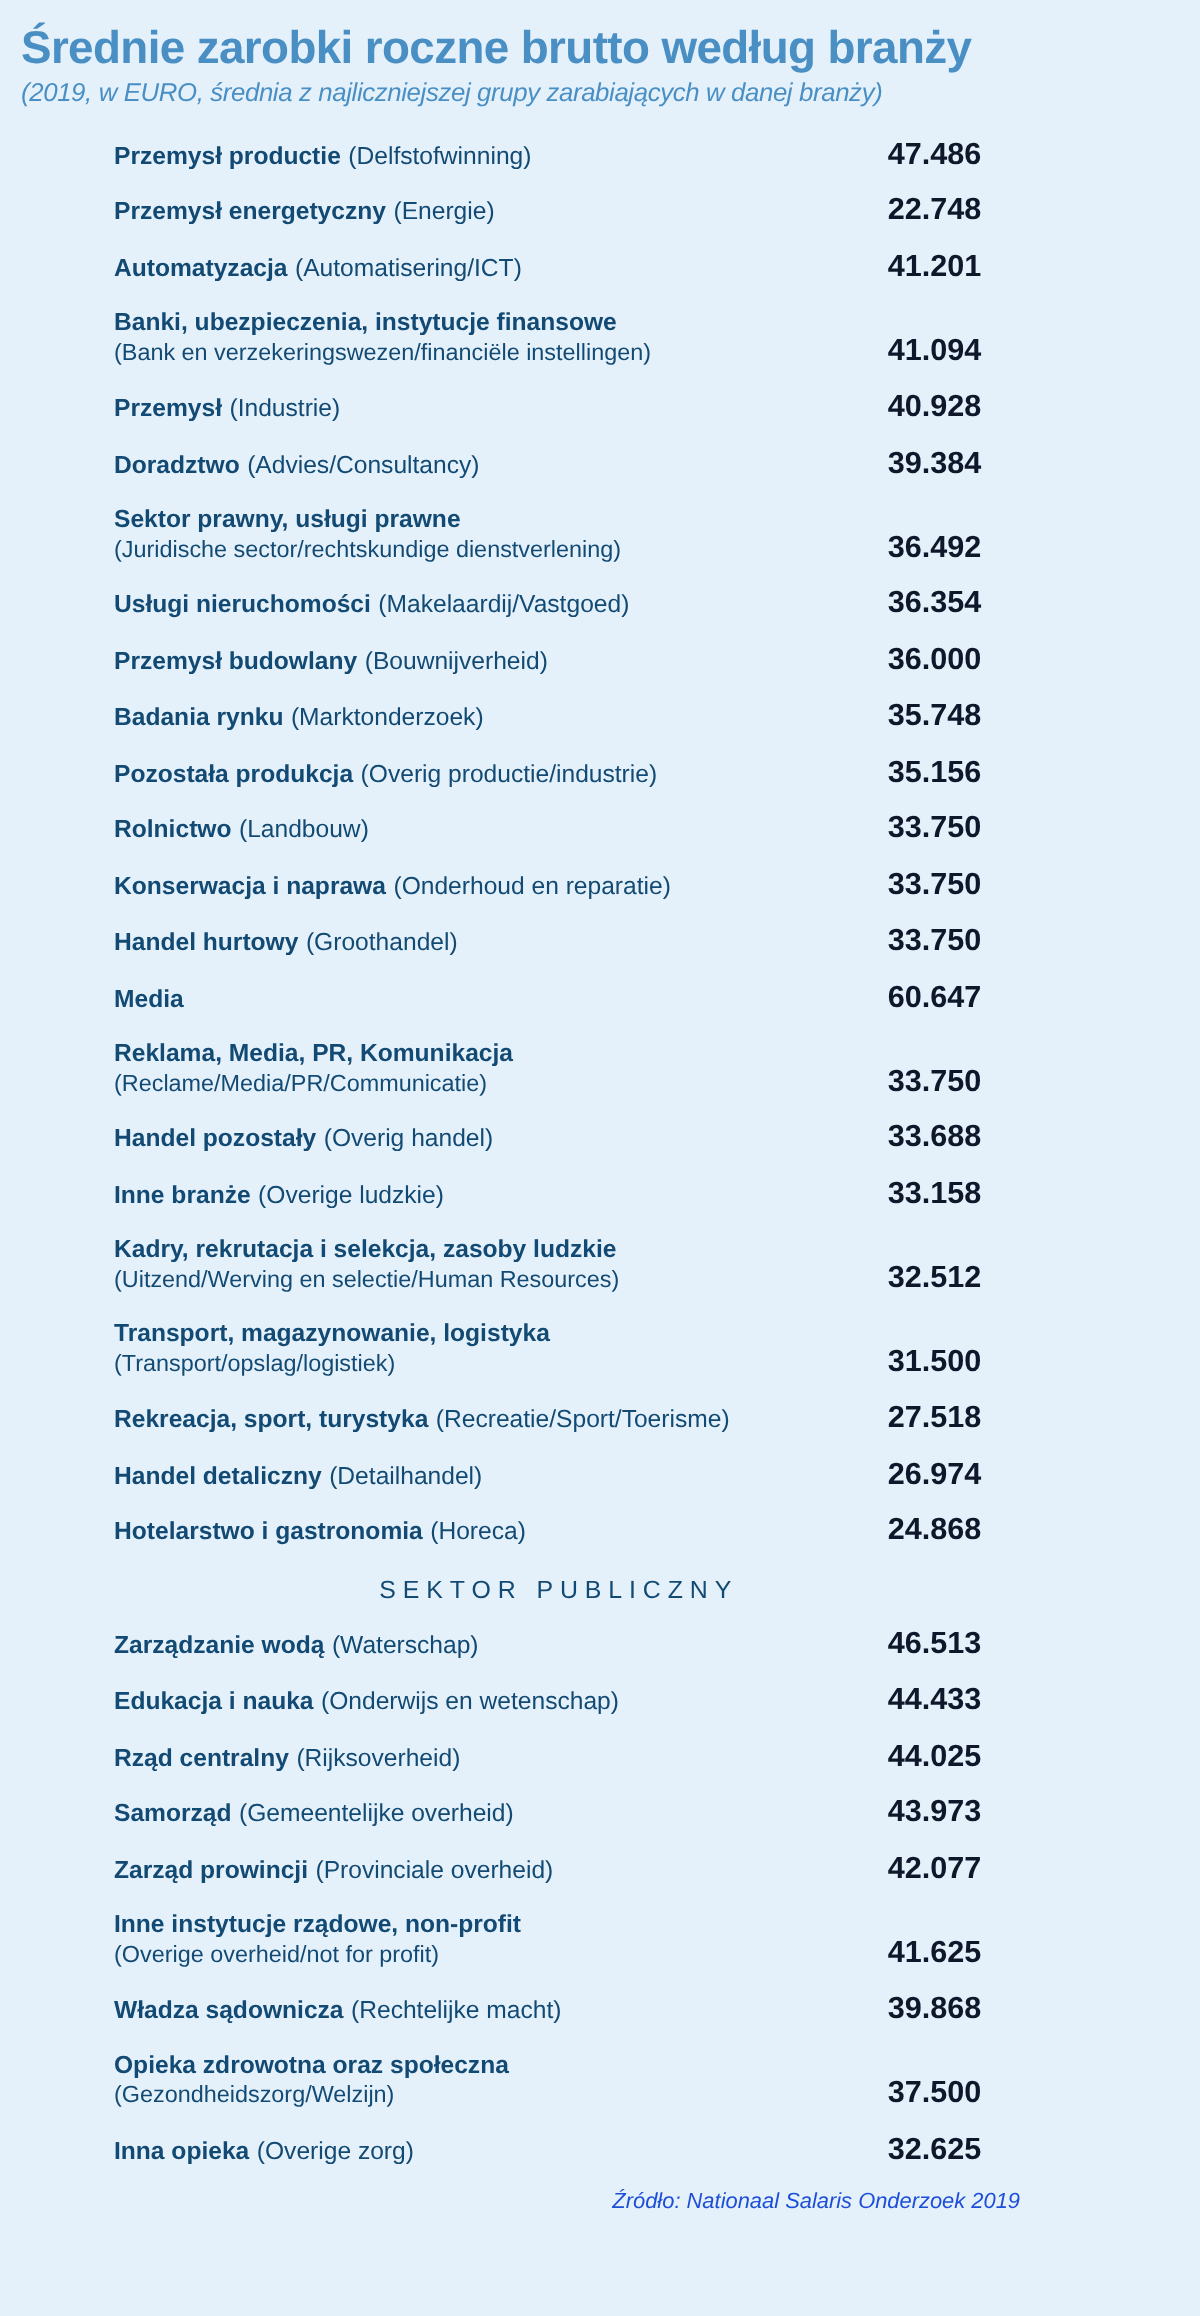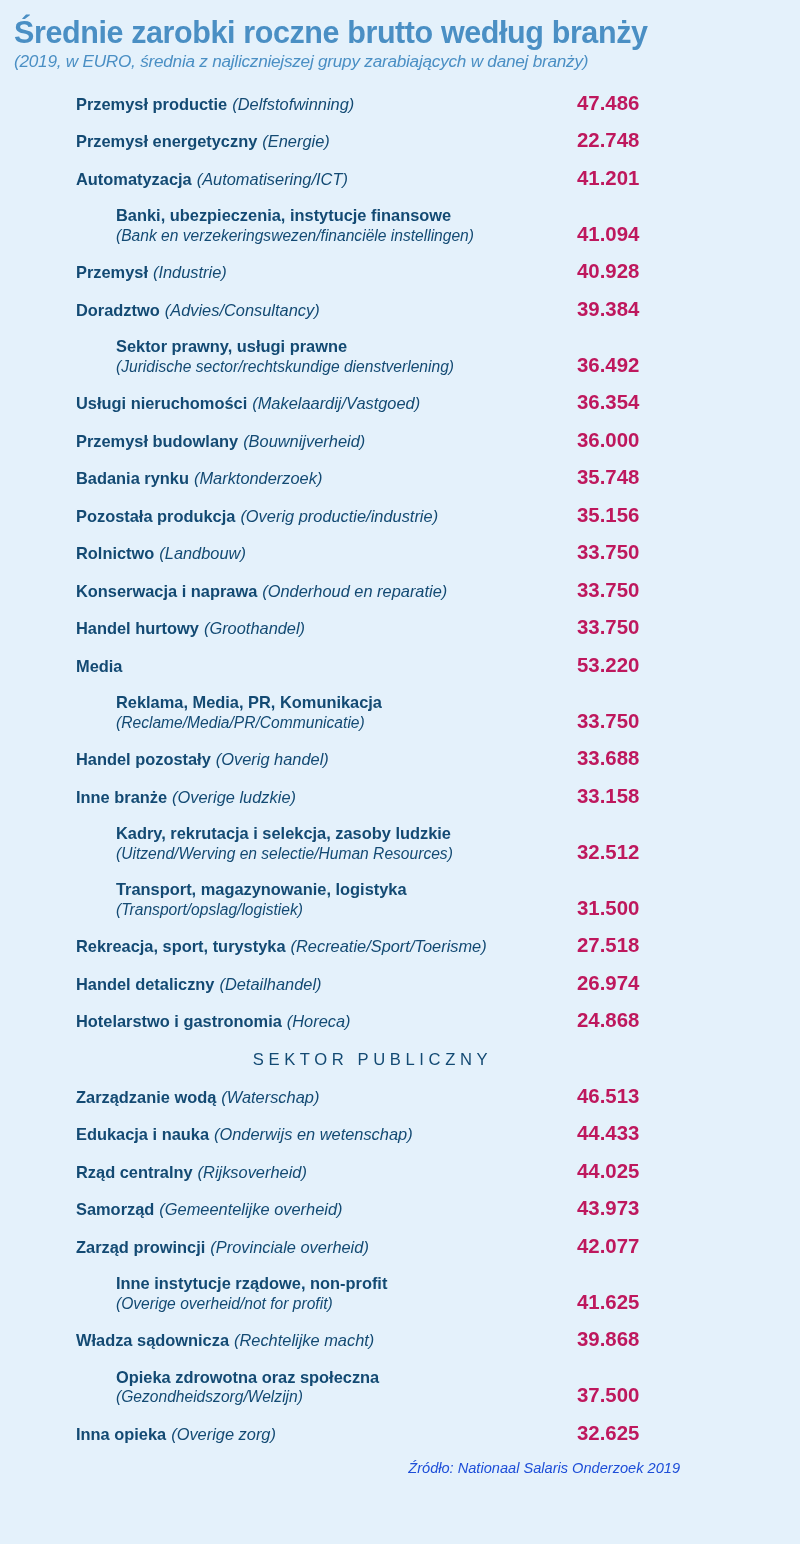--- a/index.html
+++ b/index.html
@@ -55,59 +55,57 @@
   .row {
     position: relative;
     display: flex;
     align-items: flex-end;
     padding: 0 103px 0 76px;
     box-sizing: border-box;
     min-height: 37.5px;
   }
   .row.two-line {
     min-height: 56px;
-    margin-left: 40px;
   }
 
   .row-label {
     flex: 1 1 auto;
     color: #134a73;
     font-size: 16.4px;
     line-height: 1.24;
     padding-bottom: 9px;
     min-width: 0;
   }
   .row-label .pl {
     font-weight: bold;
     white-space: nowrap;
   }
   .row-label .nl {
-    font-style: italic;
     font-weight: normal;
     white-space: nowrap;
   }
   
   .row-label.inline .nl {
     margin-left: 5px;
   }
   
   .row-label.stacked .pl {
     display: block;
   }
   .row-label.stacked .nl {
     display: block;
     font-size: 15.6px;
     margin-left: 0;
   }
 
   .row-value {
     flex: 0 0 auto;
     width: 92px;
-    text-align: left;
-    color: #be185d;
+    text-align: center;
+    color: #0f172a;
     font-size: 20.4px;
     font-weight: bold;
     line-height: 1.24;
     padding-bottom: 7px;
     white-space: nowrap;
   }
 
   
   .row.section {
     min-height: 38px;
@@ -201,21 +199,21 @@
       <div class="row">
         <div class="row-label inline"><span class="pl">Konserwacja i naprawa</span><span class="nl">(Onderhoud en reparatie)</span></div>
         <div class="row-value">33.750</div>
       </div>
       <div class="row">
         <div class="row-label inline"><span class="pl">Handel hurtowy</span><span class="nl">(Groothandel)</span></div>
         <div class="row-value">33.750</div>
       </div>
       <div class="row">
         <div class="row-label inline"><span class="pl">Media</span></div>
-        <div class="row-value">53.220</div>
+        <div class="row-value">60.647</div>
       </div>
       <div class="row two-line">
         <div class="row-label stacked">
           <span class="pl">Reklama, Media, PR, Komunikacja</span>
           <span class="nl">(Reclame/Media/PR/Communicatie)</span>
         </div>
         <div class="row-value">33.750</div>
       </div>
       <div class="row">
         <div class="row-label inline"><span class="pl">Handel pozostały</span><span class="nl">(Overig handel)</span></div>

